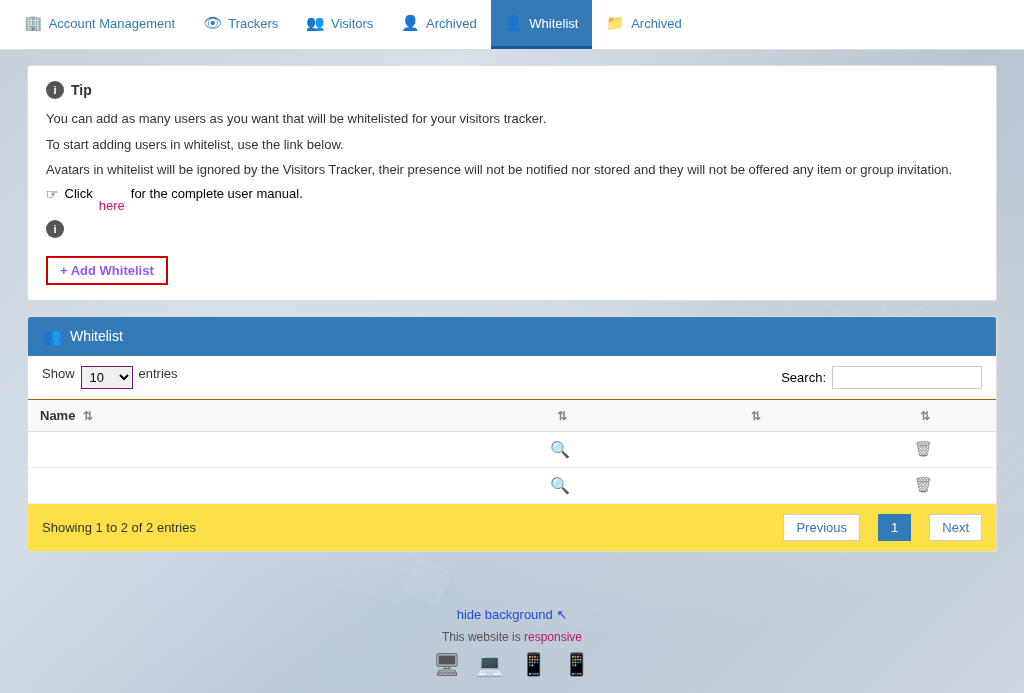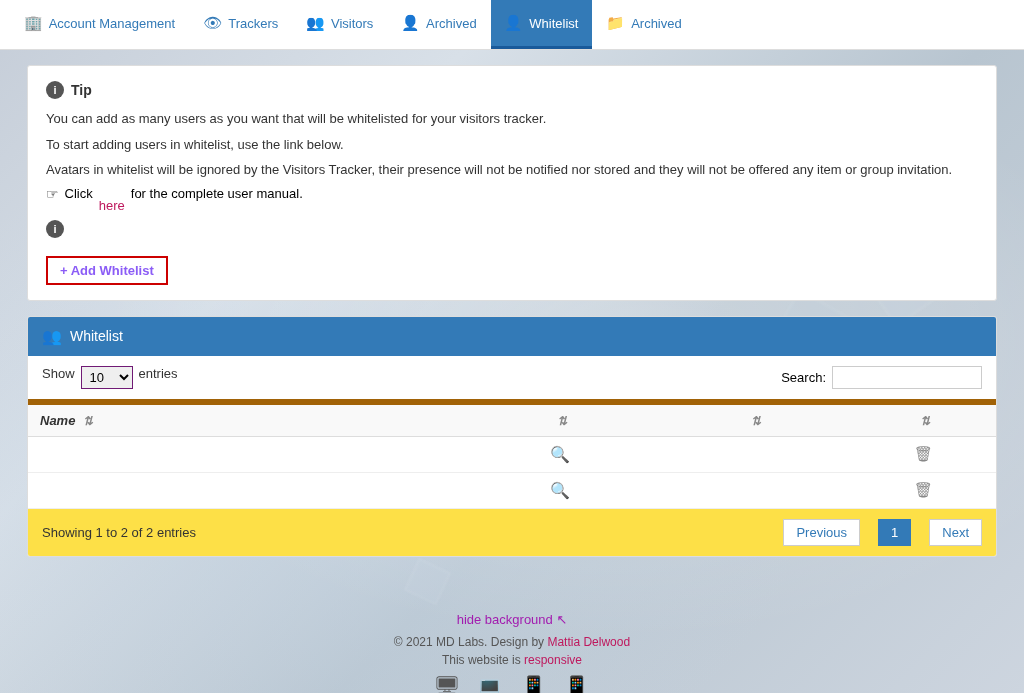--- a/index.html
+++ b/index.html
@@ -184,24 +184,23 @@
       font-size: 13px;
       width: 150px;
     }
 
     
     .whitelist-table {
       width: 100%;
       border-collapse: collapse;
     }
     .whitelist-table thead tr {
-      border-top: 6px solid #a16207;
+      border-top: 1px solid #a16207;
       border-bottom: 1px solid #ddd;
       background: #f9f9f9;
-      font-style: italic;
     }
     .whitelist-table th {
       padding: 8px 12px;
       text-align: left;
       font-weight: bold;
       color: #333;
       font-size: 13px;
     }
     .whitelist-table th .sort-icon {
       color: #888;
@@ -258,21 +257,21 @@
     .site-footer {
       position: relative;
       z-index: 5;
       text-align: center;
       margin-top: 30px;
       padding: 10px;
       color: #555;
       font-size: 12px;
     }
     .hide-bg-link {
-      color: #a21caf;
+      color: #1d4ed8;
       cursor: pointer;
       font-size: 13px;
       text-decoration: none;
       display: block;
       margin-bottom: 8px;
     }
     .footer-copyright {
       margin-bottom: 4px;
     }
     .footer-responsive {
@@ -452,25 +451,20 @@
           <button class="page-btn">Next</button>
         </div>
       </div>
     </div>
   </div>
 
   <div class="site-footer">
     <a class="hide-bg-link">
       <span>hide background</span> ↖
     </a>
-    <div class="footer-copyright">
-      <span>© 2021 MD Labs. Design by</span>
-      <span> </span>
-      <a class="tip-link">Mattia Delwood</a>
-    </div>
     <div class="footer-responsive">
       <span>This website is</span>
       <span> </span>
       <a class="tip-link">responsive</a>
     </div>
     <div class="device-icons">
       <span class="device-icon">🖥</span>
       <span class="device-icon">💻</span>
       <span class="device-icon">📱</span>
       <span class="device-icon">📱</span>

